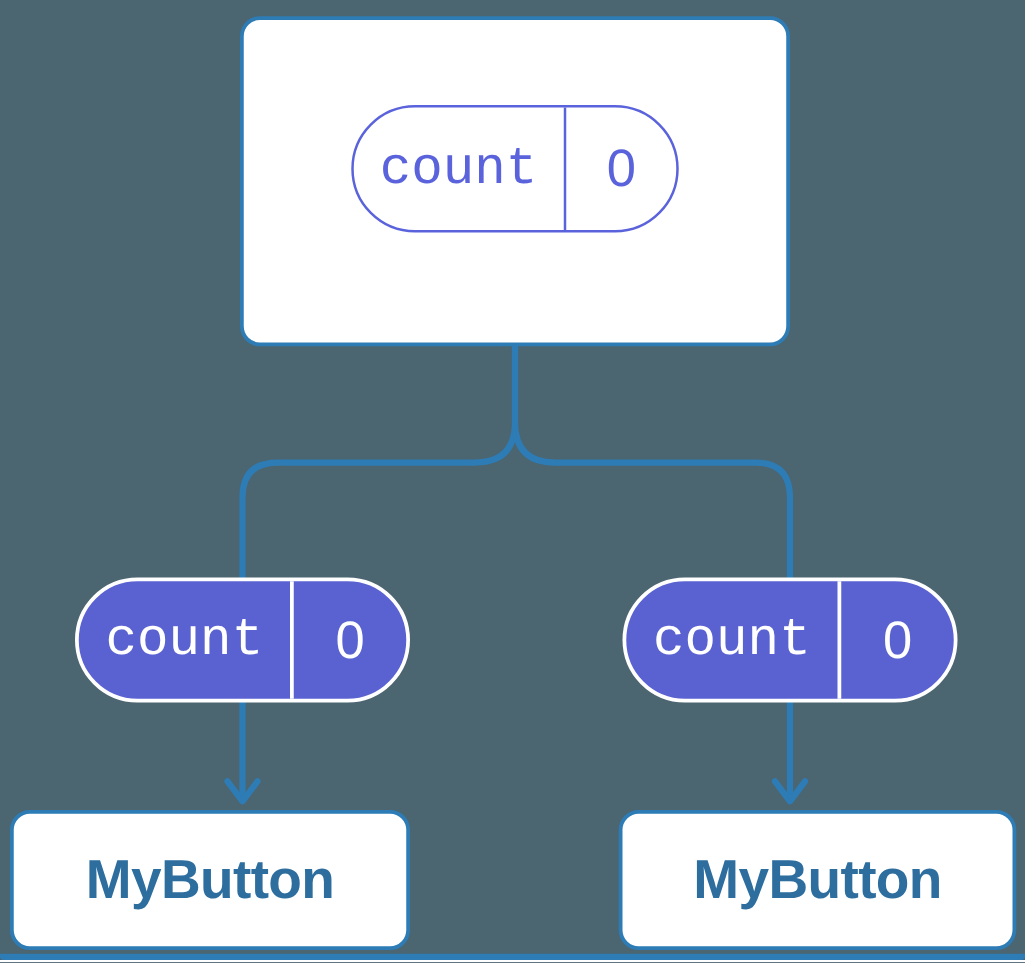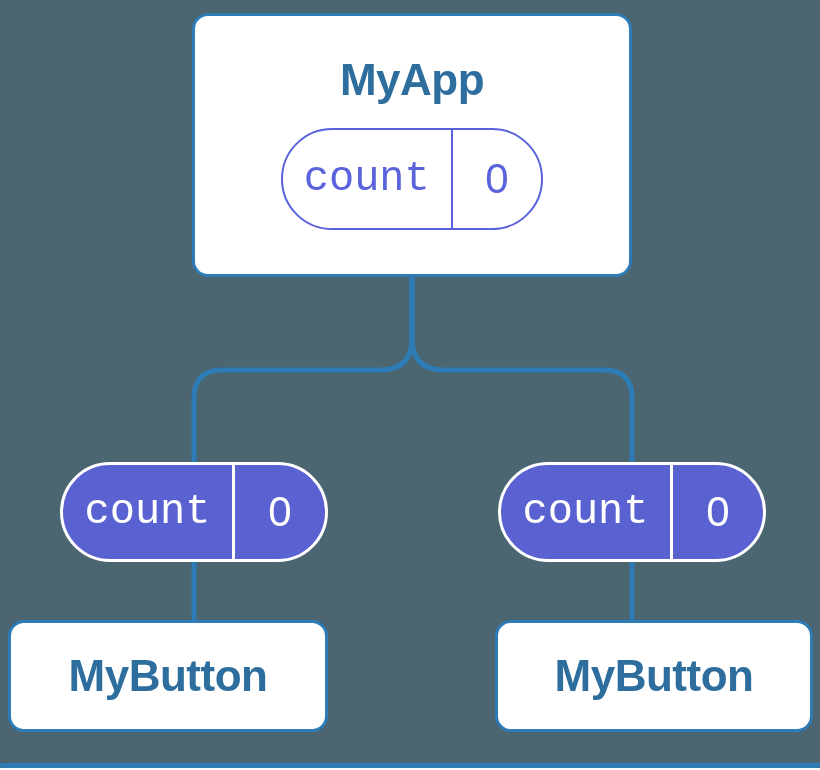--- a/index.html
+++ b/index.html
@@ -53,21 +53,21 @@
   .pill-cell{
     display:flex;align-items:center;justify-content:center;
     font-size:42px;font-weight:400;line-height:1;
   }
   .pill-cell.name{flex:1;font-family:Liberation Mono, monospace;}
   .pill-cell.value{width:90px;}
   .pill-outline .pill-cell.value{width:88px;}
   .pill-divider{width:3px;background:var(--white);}
   .pill-outline .pill-divider{width:2.5px;background:var(--purple-stroke);}
   .child-card{
-    top:620px;height:112px;
+    top:648px;height:112px;
     display:flex;align-items:center;justify-content:center;
   }
   .child-left{left:8px;width:320px;}
   .child-right{left:495px;width:318px;}
   .bottom-bar{
     position:absolute;left:0;top:763px;width:820px;height:5px;
     background:var(--line-blue);border-radius:0 0 3px 3px;
   }
   .bottom-white{
     position:absolute;left:0;top:768px;width:820px;height:2px;
@@ -82,21 +82,20 @@
   <svg class="connectors" viewBox="0 0 820 770">
     <path d="M412,277 L412,338 Q412,370 380,370 L222,370 Q194,370 194,398 L194,478"></path>
     <path d="M412,277 L412,338 Q412,370 444,370 L604,370 Q632,370 632,398 L632,478"></path>
     <path d="M194,556 L194,636"></path>
     <path d="M182,625 L194,641 L206,625"></path>
     <path d="M632,556 L632,636"></path>
     <path d="M620,625 L632,641 L644,625"></path>
   </svg>
 
   <div class="card parent-card">
-    <div class="card-title">MyApp</div>
     <div class="pill pill-outline">
       <div class="pill-cell name">count</div>
       <div class="pill-divider"></div>
       <div class="pill-cell value">0</div>
     </div>
   </div>
 
   <div class="pill pill-filled pill-left">
     <div class="pill-cell name">count</div>
     <div class="pill-divider"></div>

